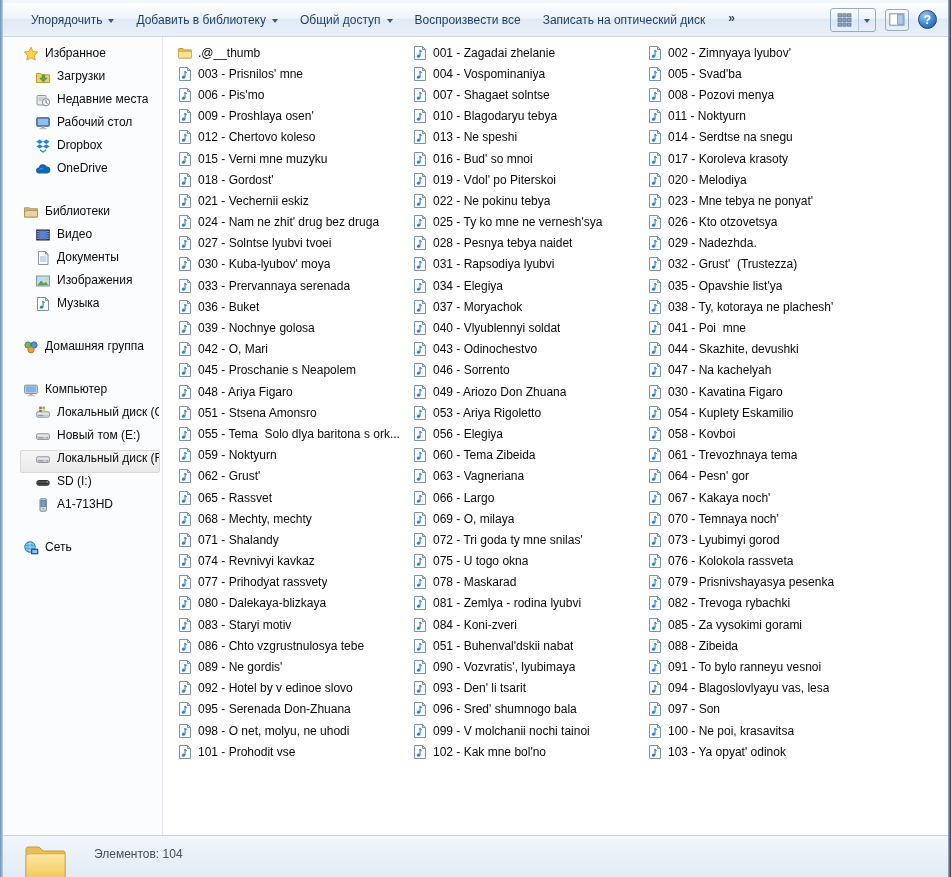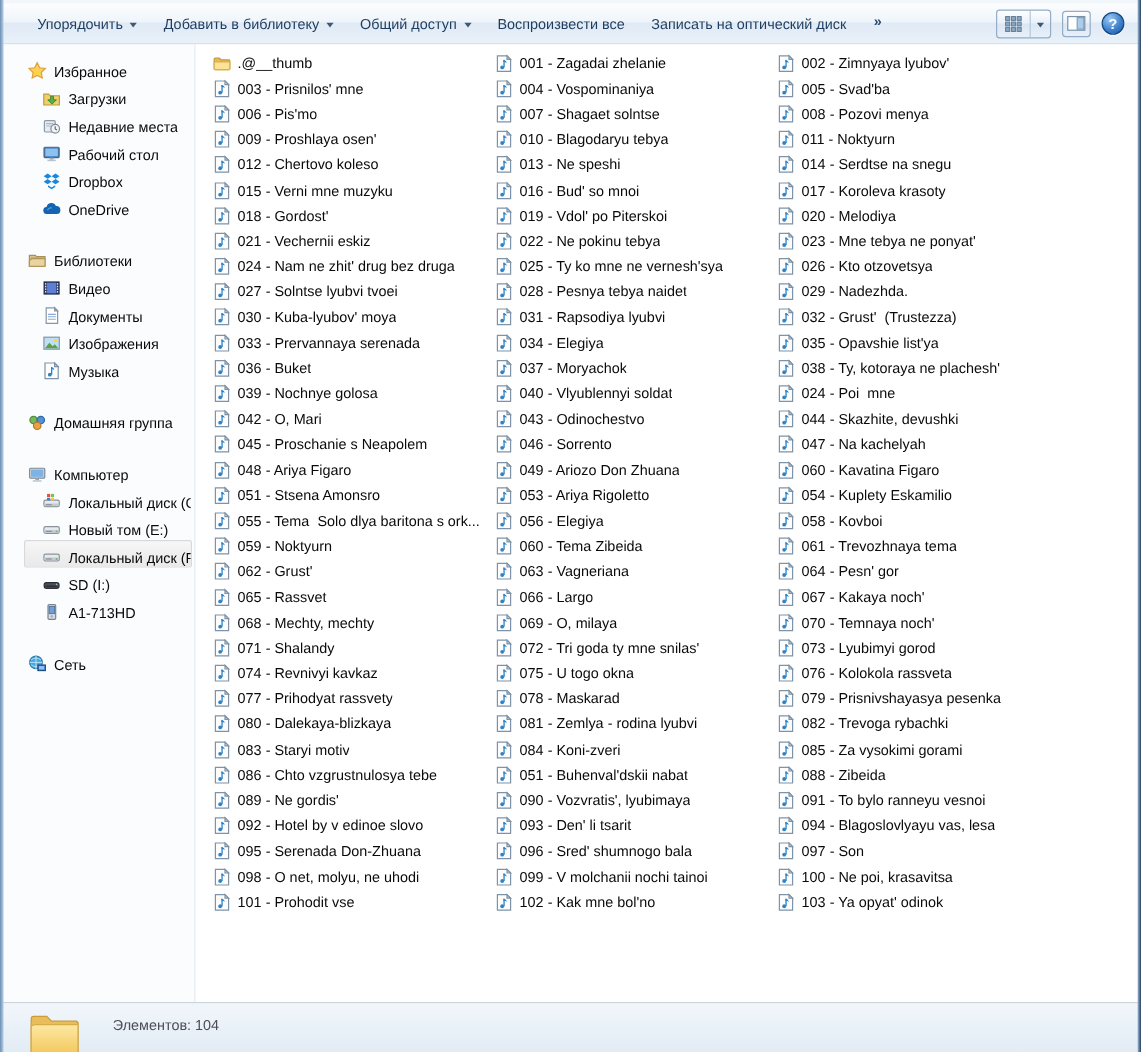--- a/index.html
+++ b/index.html
@@ -40,21 +40,21 @@
   .help-btn{width:19px;height:19px;border-radius:50%;
     background:radial-gradient(circle at 35% 28%,#9dc9f2,#3e82cd 55%,#1c55a3);
     border:1px solid #16477f;color:#fff;font-weight:bold;font-size:12px;
     display:flex;align-items:center;justify-content:center;box-shadow:0 1px 1px rgba(255,255,255,.7)}
 
   
   .content{flex:1;display:flex;min-height:0}
   .nav{width:162px;flex:0 0 162px;background:#fafcfd;border-right:1px solid #e2e6ea;
     padding-top:8px;overflow:hidden}
   .nav-section{margin-bottom:20px}
-  .nav-item{height:21px;display:flex;align-items:flex-end;gap:6px;margin:0 2px 0 20px;
+  .nav-item{height:21px;display:flex;align-items:flex-start;gap:6px;margin:0 2px 0 20px;
     border:1px solid transparent;border-radius:2px;overflow:hidden}
   .nav-item.lvl0{padding-left:2px}
   .nav-item.lvl1{padding-left:14px}
   .nav-item.selected{background:linear-gradient(#f7f7f7,#e9e9e9);border-color:#d9d9d9}
   .icon{width:16px;height:16px;flex:0 0 16px;display:inline-flex;align-items:center;justify-content:center}
   .nav-label{white-space:pre;color:#0a0a0a;overflow:hidden}
 
   .files{flex:1;background:#fff;padding:5px 0 0 13px;overflow:hidden}
   .grid{display:grid;grid-template-columns:repeat(3,235px);grid-auto-rows:21.2px;grid-auto-flow:row}
   .file-item{display:flex;align-items:center;gap:5px;overflow:hidden;padding-left:1px}
@@ -852,21 +852,21 @@
           <div class="file-item">
             <span class="icon">
               <svg width="16" height="16" viewBox="0 0 16 16">
                 <path d="M2.5 1.5h8l3 3v10h-11z" fill="#fdfdfd" stroke="#7e93a7"></path>
                 <path d="M10.5 1.5v3h3z" fill="#cfdce8" stroke="#7e93a7"></path>
                 <circle cx="6.5" cy="11.2" r="1.6" fill="#2f83c5"></circle>
                 <rect x="7.5" y="4.9" width="1.1" height="6.3" fill="#2f83c5"></rect>
                 <path d="M7.5 4.9c1.9.3 2.7 1.3 2.7 2.7-.8-.9-1.7-1-2.7-1z" fill="#2f83c5"></path>
               </svg>
             </span>
-            <span class="flabel">024 - Poi  mne</span>
+            <span class="flabel">041 - Poi  mne</span>
           </div>
           <div class="file-item">
             <span class="icon">
               <svg width="16" height="16" viewBox="0 0 16 16">
                 <path d="M2.5 1.5h8l3 3v10h-11z" fill="#fdfdfd" stroke="#7e93a7"></path>
                 <path d="M10.5 1.5v3h3z" fill="#cfdce8" stroke="#7e93a7"></path>
                 <circle cx="6.5" cy="11.2" r="1.6" fill="#2f83c5"></circle>
                 <rect x="7.5" y="4.9" width="1.1" height="6.3" fill="#2f83c5"></rect>
                 <path d="M7.5 4.9c1.9.3 2.7 1.3 2.7 2.7-.8-.9-1.7-1-2.7-1z" fill="#2f83c5"></path>
               </svg>
@@ -960,21 +960,21 @@
           <div class="file-item">
             <span class="icon">
               <svg width="16" height="16" viewBox="0 0 16 16">
                 <path d="M2.5 1.5h8l3 3v10h-11z" fill="#fdfdfd" stroke="#7e93a7"></path>
                 <path d="M10.5 1.5v3h3z" fill="#cfdce8" stroke="#7e93a7"></path>
                 <circle cx="6.5" cy="11.2" r="1.6" fill="#2f83c5"></circle>
                 <rect x="7.5" y="4.9" width="1.1" height="6.3" fill="#2f83c5"></rect>
                 <path d="M7.5 4.9c1.9.3 2.7 1.3 2.7 2.7-.8-.9-1.7-1-2.7-1z" fill="#2f83c5"></path>
               </svg>
             </span>
-            <span class="flabel">060 - Kavatina Figaro</span>
+            <span class="flabel">030 - Kavatina Figaro</span>
           </div>
           <div class="file-item">
             <span class="icon">
               <svg width="16" height="16" viewBox="0 0 16 16">
                 <path d="M2.5 1.5h8l3 3v10h-11z" fill="#fdfdfd" stroke="#7e93a7"></path>
                 <path d="M10.5 1.5v3h3z" fill="#cfdce8" stroke="#7e93a7"></path>
                 <circle cx="6.5" cy="11.2" r="1.6" fill="#2f83c5"></circle>
                 <rect x="7.5" y="4.9" width="1.1" height="6.3" fill="#2f83c5"></rect>
                 <path d="M7.5 4.9c1.9.3 2.7 1.3 2.7 2.7-.8-.9-1.7-1-2.7-1z" fill="#2f83c5"></path>
               </svg>

